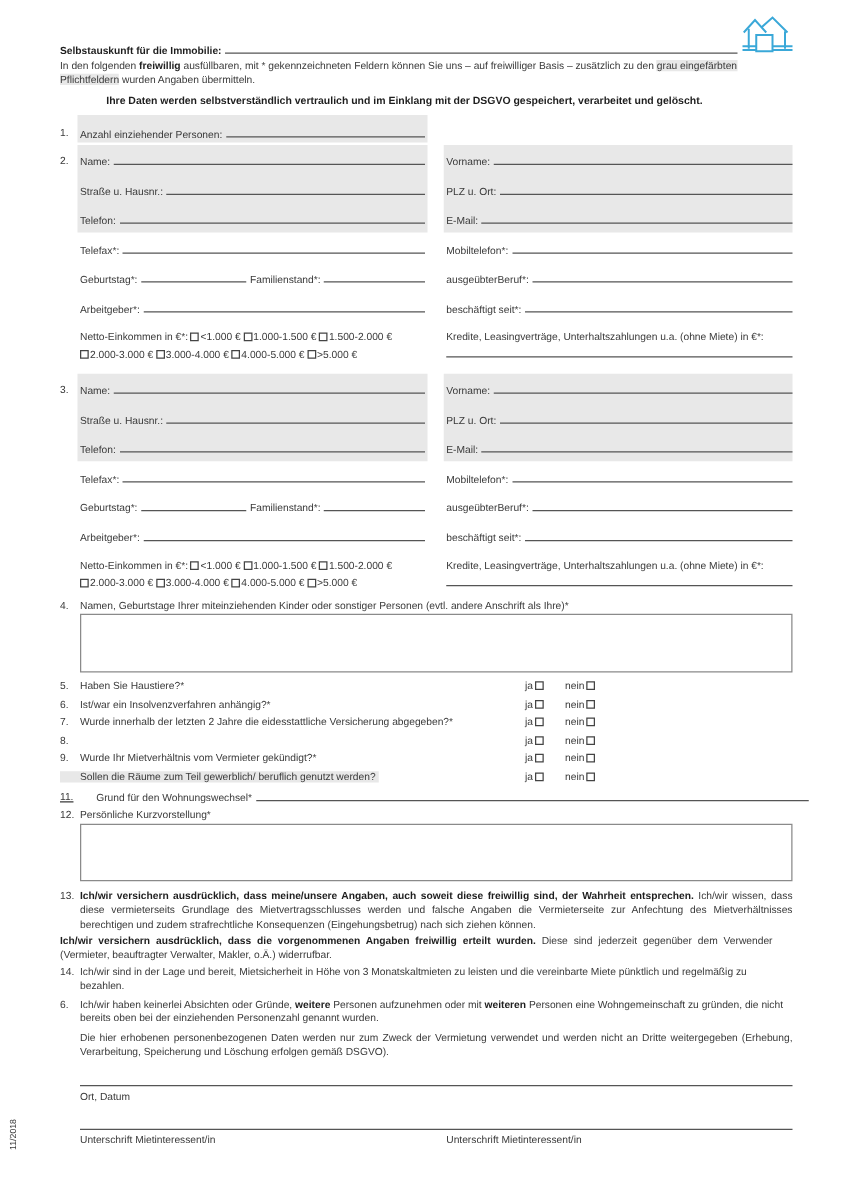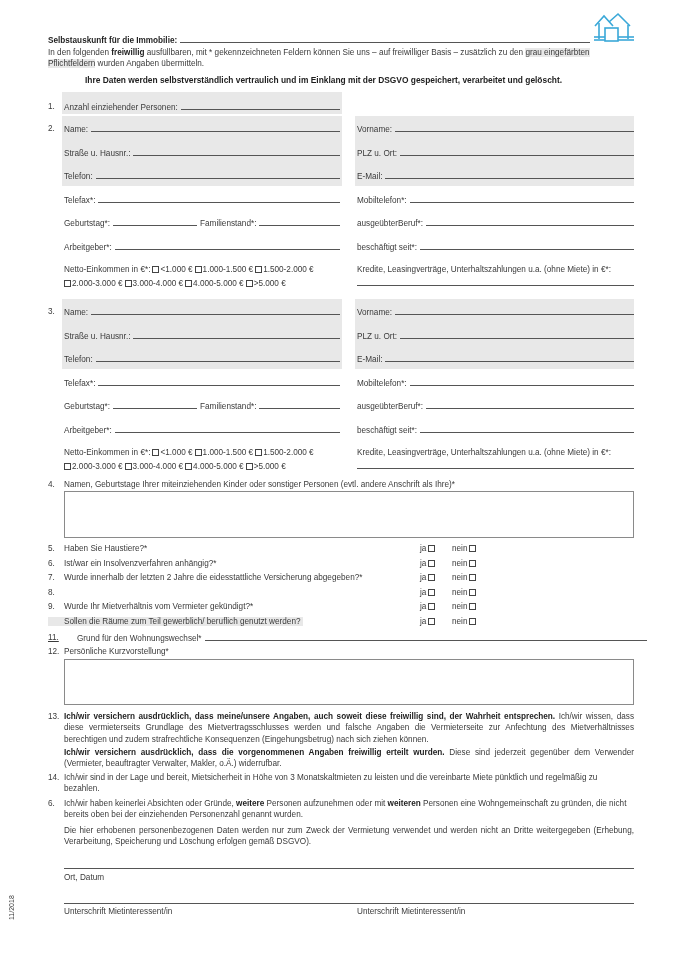--- a/index.html
+++ b/index.html
@@ -230,21 +230,21 @@
 </div>
 
 <span class="num" style="left:48px; top:647px;">12.</span>
 <span class="abs" style="left:64px; top:647px;">Persönliche Kurzvorstellung*</span>
 <div class="textarea" style="left:64px; top:659px; width:570px; height:46px;"></div>
 
 <span class="num" style="left:48px; top:712px;">13.</span>
 <div class="para" style="left:64px; top:711px; width:570px; text-align:justify;">
   <b class="bold">Ich/wir versichern ausdrücklich, dass meine/unsere Angaben, auch soweit diese freiwillig sind, der Wahrheit entsprechen.</b><span> Ich/wir wissen, dass diese vermieterseits Grundlage des Mietvertragsschlusses werden und falsche Angaben die Vermieterseite zur Anfechtung des Mietverhältnisses berechtigen und zudem strafrechtliche Konsequenzen (Eingehungsbetrug) nach sich ziehen können.</span>
 </div>
-<div class="para" style="left:64px; top:747px; width:570px; text-align:justify;">
+<div class="para" style="left:48px; top:747px; width:570px; text-align:justify;">
   <b class="bold">Ich/wir versichern ausdrücklich, dass die vorgenommenen Angaben freiwillig erteilt wurden.</b><span> Diese sind jederzeit gegenüber dem Verwender (Vermieter, beauftragter Verwalter, Makler, o.Ä.) widerrufbar.</span>
 </div>
 
 <span class="num" style="left:48px; top:773px;">14.</span>
 <div class="para" style="left:64px; top:772px; width:570px;">Ich/wir sind in der Lage und bereit, Mietsicherheit in Höhe von 3 Monatskaltmieten zu leisten und die vereinbarte Miete pünktlich und regelmäßig zu bezahlen.</div>
 
 <span class="num" style="left:48px; top:799px;">6.</span>
 <div class="para" style="left:64px; top:798px; width:570px;">
   <span>Ich/wir haben keinerlei Absichten oder Gründe, </span><b class="bold">weitere</b><span> Personen aufzunehmen oder mit </span><b class="bold">weiteren</b><span> Personen eine Wohngemeinschaft zu gründen, die nicht bereits oben bei der einziehenden Personenzahl genannt wurden.</span>
 </div>

